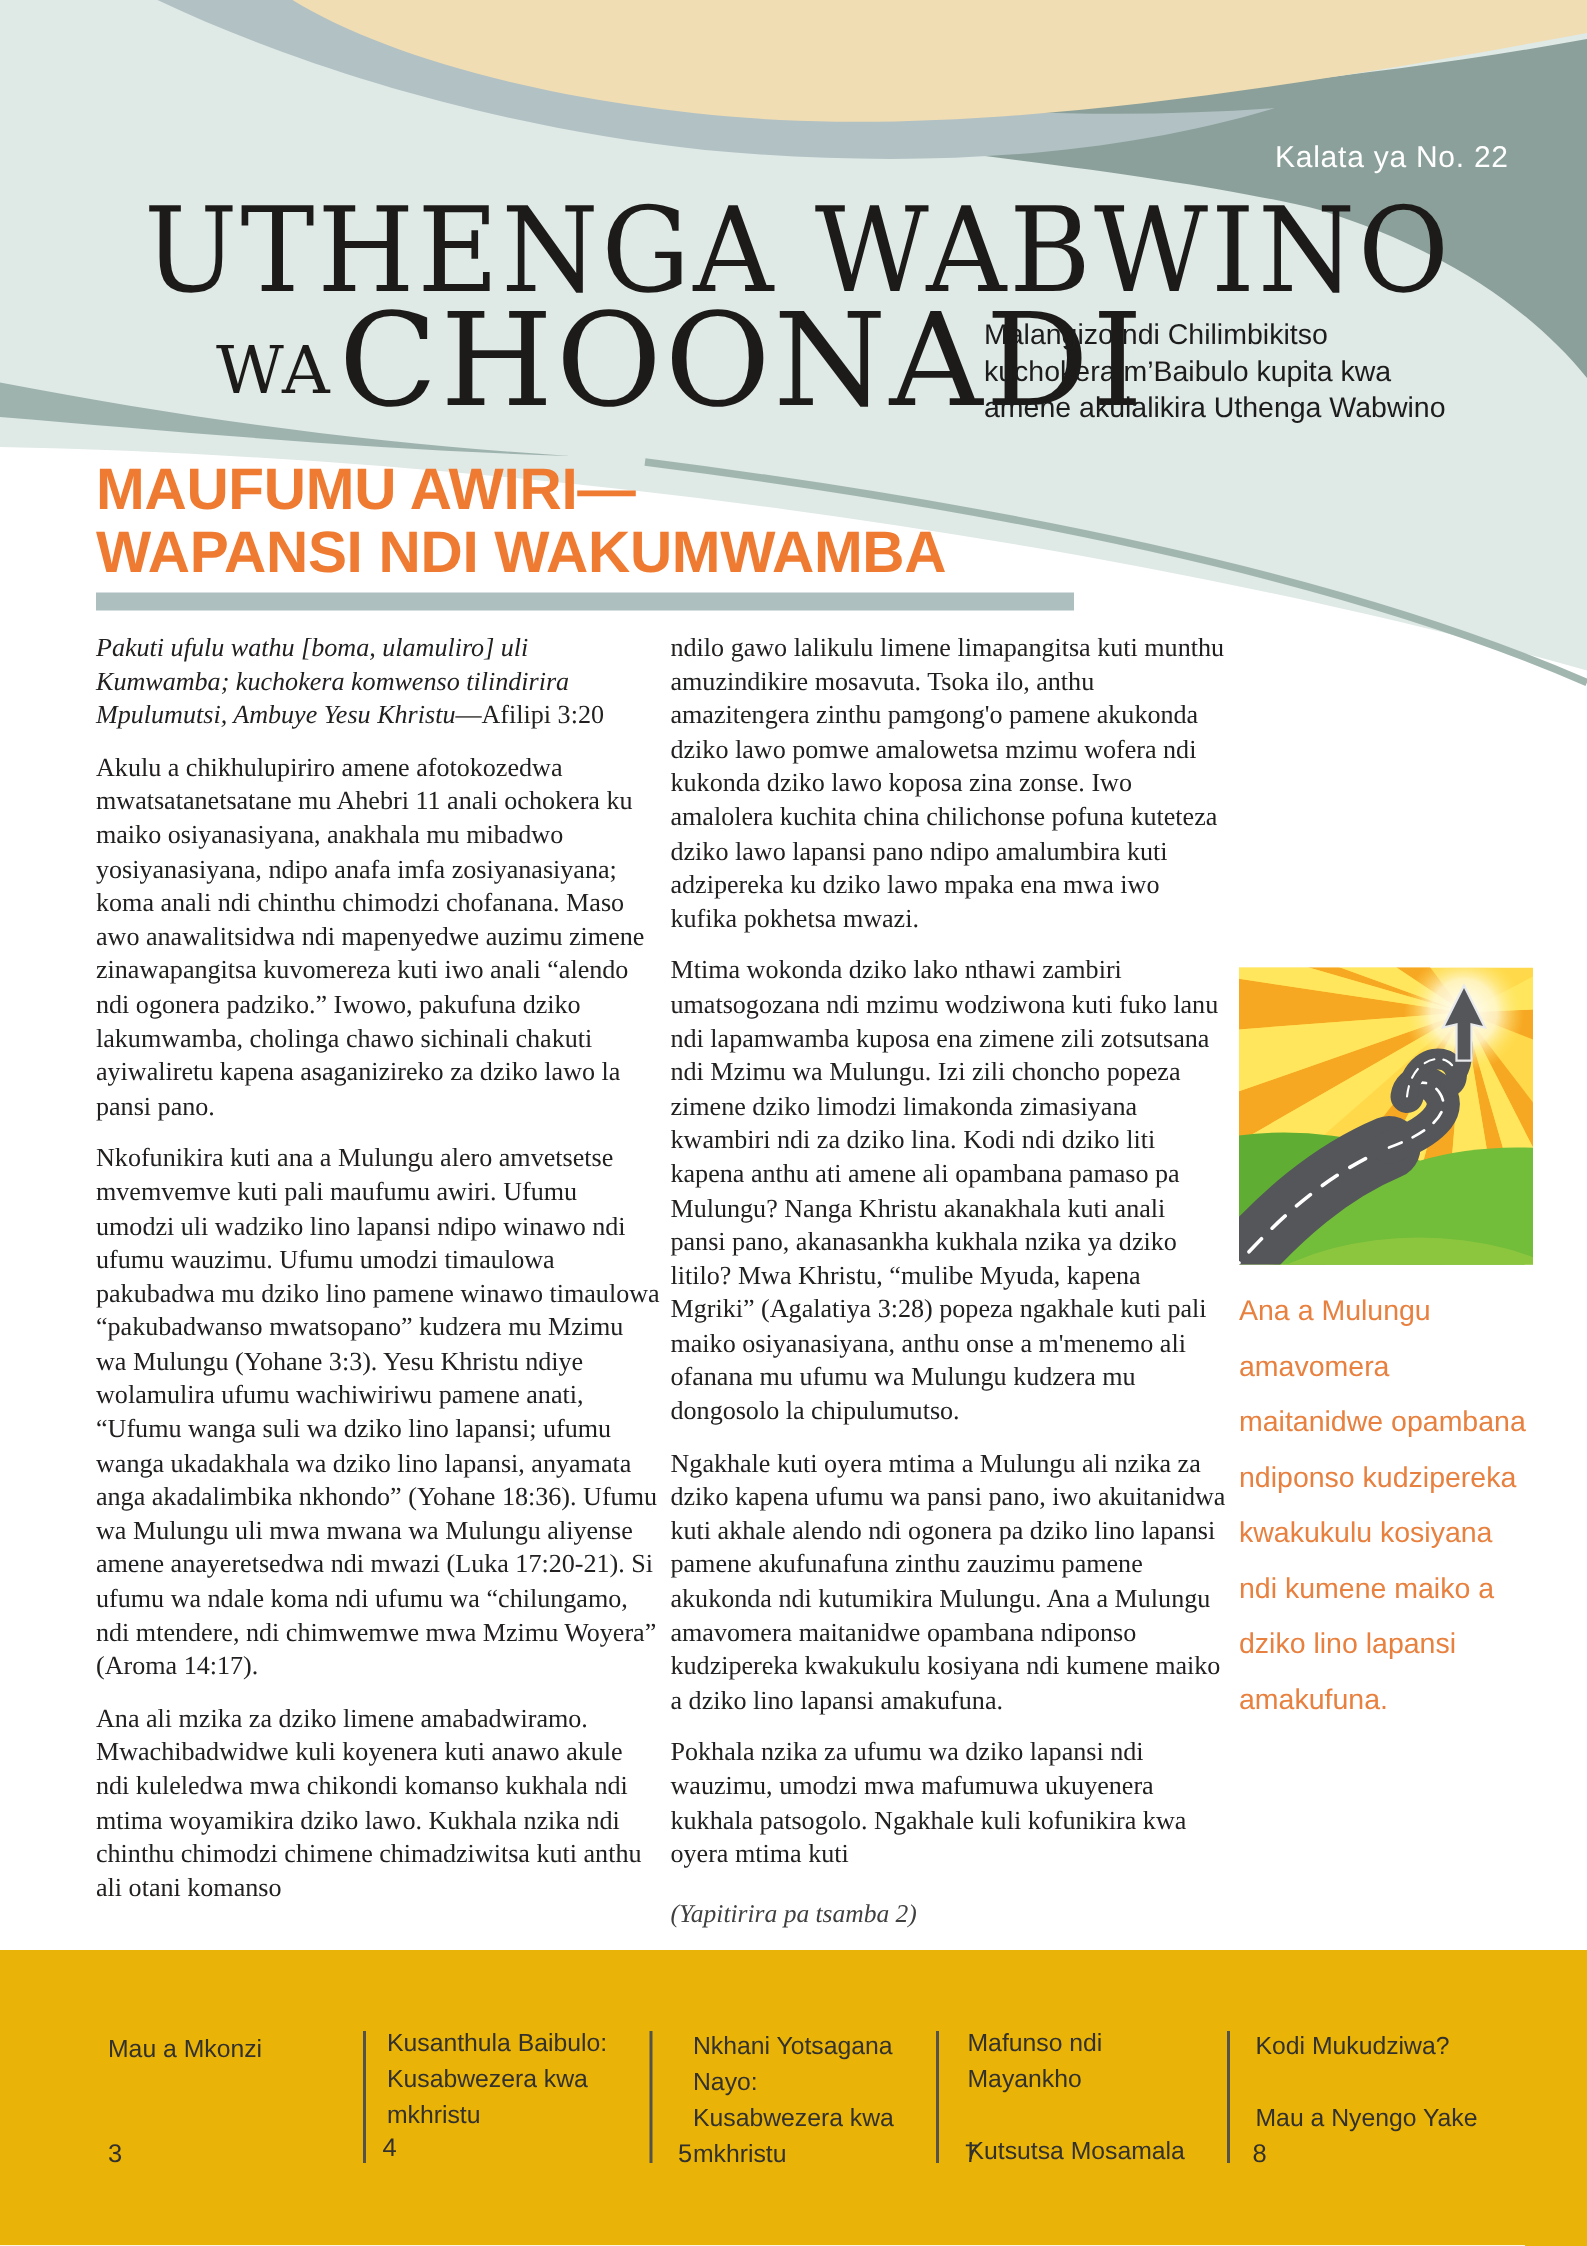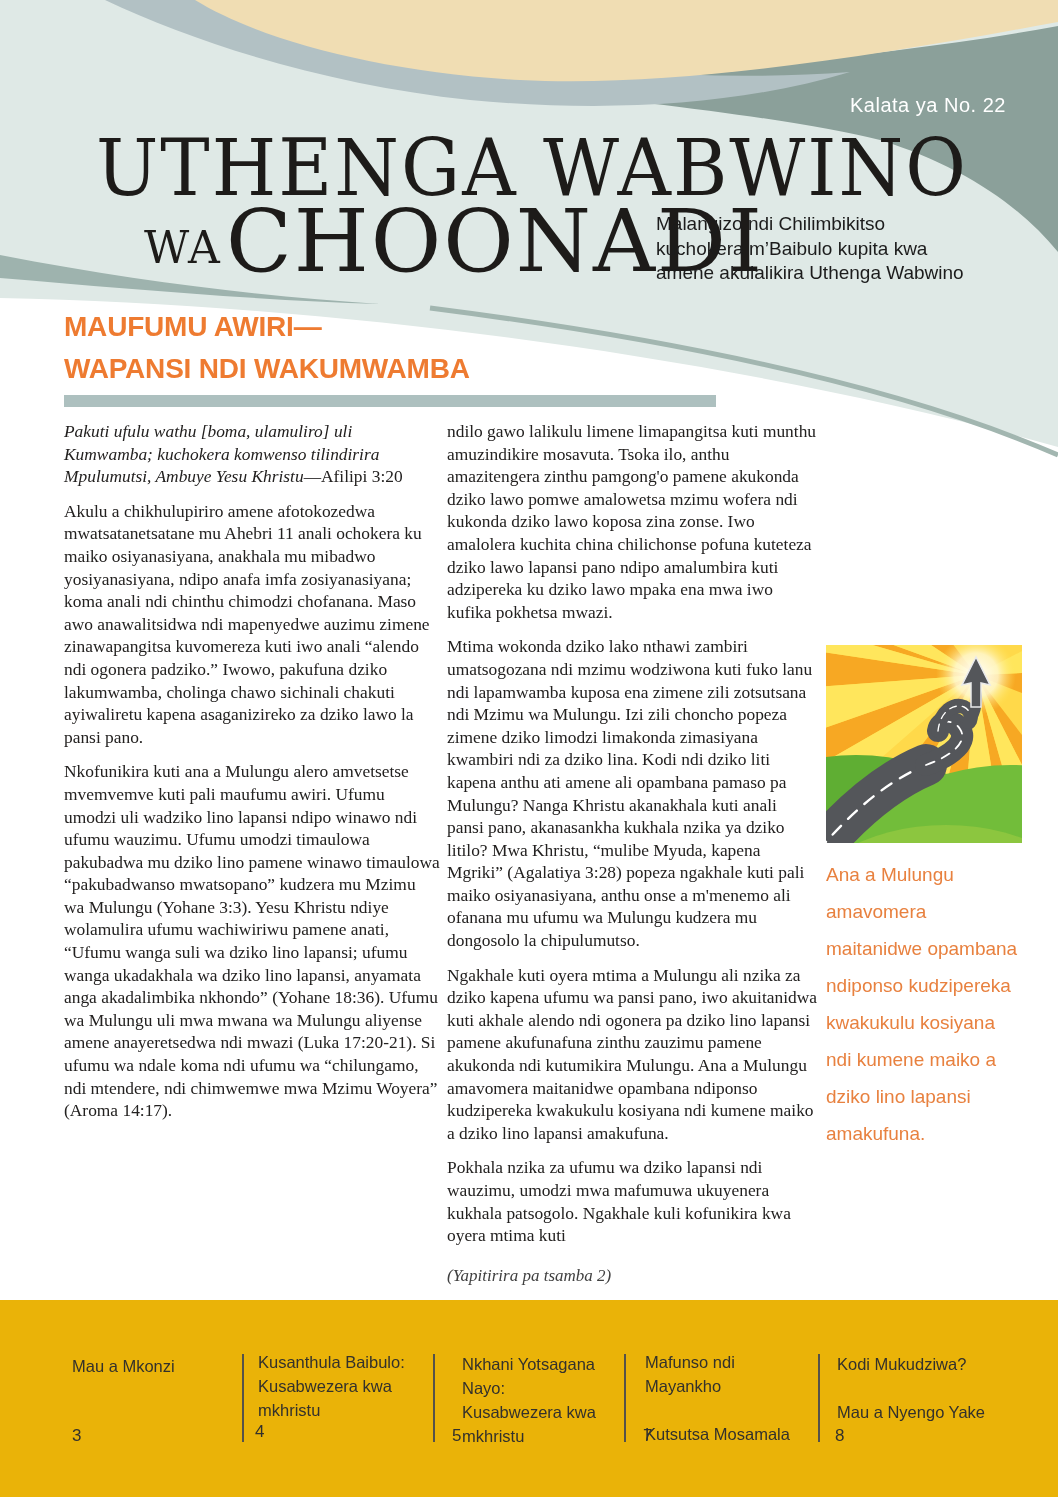--- a/index.html
+++ b/index.html
@@ -11,21 +11,21 @@
   .header-art{position:absolute;top:0;left:0;}
   .issue-label{position:absolute;left:850px;top:94px;color:#ffffff;font-size:20px;letter-spacing:.5px;}
   .title-block{position:absolute;left:96px;top:128px;color:#1d1b19;font-family:"DejaVu Serif",serif;}
   .title-line1{font-size:74px;letter-spacing:2px;line-height:1;transform:scaleY(1.06);transform-origin:top left;white-space:nowrap;}
   .title-line2{margin-top:-4px;margin-left:48px;white-space:nowrap;}
   .title-wa{font-size:44px;letter-spacing:1px;vertical-align:8px;}
   .title-main2{font-size:86px;letter-spacing:2px;line-height:1;}
   .subtitle{position:absolute;left:656px;top:212px;font-size:19px;line-height:24.5px;color:#1c1c1c;}
 
   
-  .main-heading{position:absolute;left:64px;top:306px;font-size:28px;line-height:42px;
+  .main-heading{position:absolute;left:64px;top:306px;font-size:39px;line-height:42px;
                 font-weight:600;color:#ee7b31;letter-spacing:-.2px;}
   .heading-bar{position:absolute;left:64px;top:395px;width:652px;height:12px;background:#adc0bf;}
   .col{position:absolute;top:420px;font-family:"Liberation Serif",serif;font-size:17.4px;
        line-height:22.6px;color:#232120;}
   .col p{margin:0 0 12px 0;}
   .col-left{left:64px;width:376px;}
   .col-right{left:447px;width:370px;}
   .scripture em{}
   .continuation{position:absolute;left:447px;top:1266px;width:368px;text-align:left;
                 font-family:Liberation Serif, serif;font-style:italic;font-size:17px;color:#404040;}
@@ -70,20 +70,21 @@
 amene akulalikira Uthenga Wabwino</div>
 
   <h1 class="main-heading prelines" style="margin:0;">MAUFUMU AWIRI—
 WAPANSI NDI WAKUMWAMBA</h1>
   <div class="heading-bar"></div>
 
   <div class="col col-left">
     <p class="scripture"><em>Pakuti ufulu wathu [boma, ulamuliro] uli Kumwamba; kuchokera komwenso tilindirira Mpulumutsi, Ambuye Yesu Khristu</em><span>—Afilipi 3:20</span></p>
     <p>Akulu a chikhulupiriro amene afotokozedwa mwatsatanetsatane mu Ahebri 11 anali ochokera ku maiko osiyanasiyana, anakhala mu mibadwo yosiyanasiyana, ndipo anafa imfa zosiyanasiyana; koma anali ndi chinthu chimodzi chofanana. Maso awo anawalitsidwa ndi mapenyedwe auzimu zimene zinawapangitsa kuvomereza kuti iwo anali “alendo ndi ogonera padziko.” Iwowo, pakufuna dziko lakumwamba, cholinga chawo sichinali chakuti ayiwaliretu kapena asaganizireko za dziko lawo la pansi pano.</p>
     <p>Nkofunikira kuti ana a Mulungu alero amvetsetse mvemvemve kuti pali maufumu awiri. Ufumu umodzi uli wadziko lino lapansi ndipo winawo ndi ufumu wauzimu. Ufumu umodzi timaulowa pakubadwa mu dziko lino pamene winawo timaulowa “pakubadwanso mwatsopano” kudzera mu Mzimu wa Mulungu (Yohane 3:3). Yesu Khristu ndiye wolamulira ufumu wachiwiriwu pamene anati, “Ufumu wanga suli wa dziko lino lapansi; ufumu wanga ukadakhala wa dziko lino lapansi, anyamata anga akadalimbika nkhondo” (Yohane 18:36). Ufumu wa Mulungu uli mwa mwana wa Mulungu aliyense amene anayeretsedwa ndi mwazi (Luka 17:20-21). Si ufumu wa ndale koma ndi ufumu wa “chilungamo, ndi mtendere, ndi chimwemwe mwa Mzimu Woyera” (Aroma 14:17).</p>
+    <p>Ana ali mzika za dziko limene amabadwiramo. Mwachibadwidwe kuli koyenera kuti anawo akule ndi kuleledwa mwa chikondi komanso kukhala ndi mtima woyamikira dziko lawo. Kukhala nzika ndi chinthu chimodzi chimene chimadziwitsa kuti anthu ali otani komanso</p>
   </div>
 
   <div class="col col-right">
     <p>ndilo gawo lalikulu limene limapangitsa kuti munthu amuzindikire mosavuta. Tsoka ilo, anthu amazitengera zinthu pamgong'o pamene akukonda dziko lawo pomwe amalowetsa mzimu wofera ndi kukonda dziko lawo koposa zina zonse. Iwo amalolera kuchita china chilichonse pofuna kuteteza dziko lawo lapansi pano ndipo amalumbira kuti adzipereka ku dziko lawo mpaka ena mwa iwo kufika pokhetsa mwazi.</p>
     <p>Mtima wokonda dziko lako nthawi zambiri umatsogozana ndi mzimu wodziwona kuti fuko lanu ndi lapamwamba kuposa ena zimene zili zotsutsana ndi Mzimu wa Mulungu. Izi zili choncho popeza zimene dziko limodzi limakonda zimasiyana kwambiri ndi za dziko lina. Kodi ndi dziko liti kapena anthu ati amene ali opambana pamaso pa Mulungu? Nanga Khristu akanakhala kuti anali pansi pano, akanasankha kukhala nzika ya dziko litilo? Mwa Khristu, “mulibe Myuda, kapena Mgriki” (Agalatiya 3:28) popeza ngakhale kuti pali maiko osiyanasiyana, anthu onse a m'menemo ali ofanana mu ufumu wa Mulungu kudzera mu dongosolo la chipulumutso.</p>
     <p>Ngakhale kuti oyera mtima a Mulungu ali nzika za dziko kapena ufumu wa pansi pano, iwo akuitanidwa kuti akhale alendo ndi ogonera pa dziko lino lapansi pamene akufunafuna zinthu zauzimu pamene akukonda ndi kutumikira Mulungu. Ana a Mulungu amavomera maitanidwe opambana ndiponso kudzipereka kwakukulu kosiyana ndi kumene maiko a dziko lino lapansi amakufuna.</p>
     <p>Pokhala nzika za ufumu wa dziko lapansi ndi wauzimu, umodzi mwa mafumuwa ukuyenera kukhala patsogolo. Ngakhale kuli kofunikira kwa oyera mtima kuti</p>
   </div>
 
   <div class="continuation">(Yapitirira pa tsamba 2)</div>

